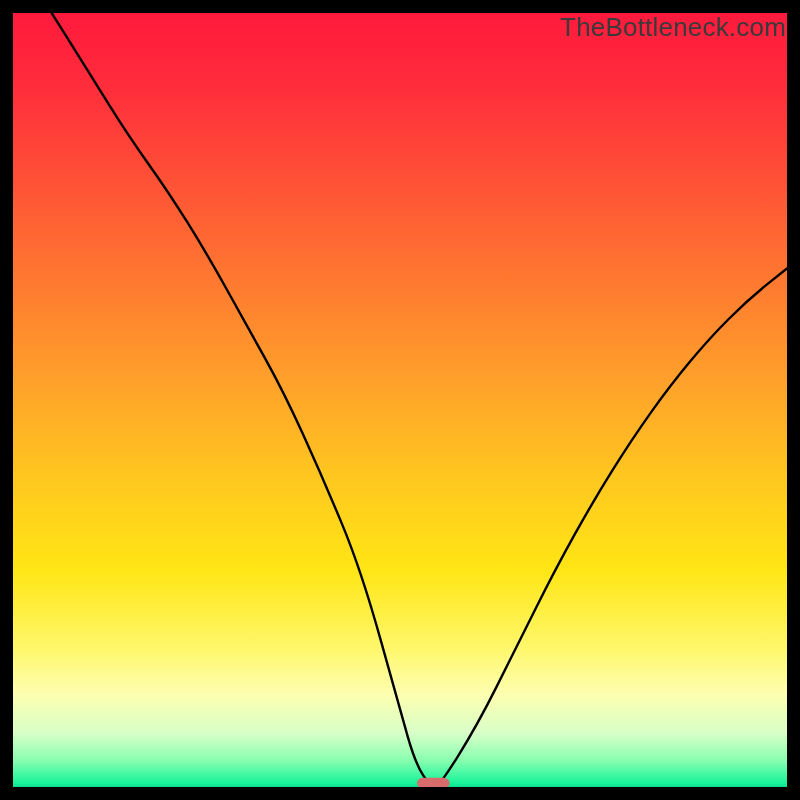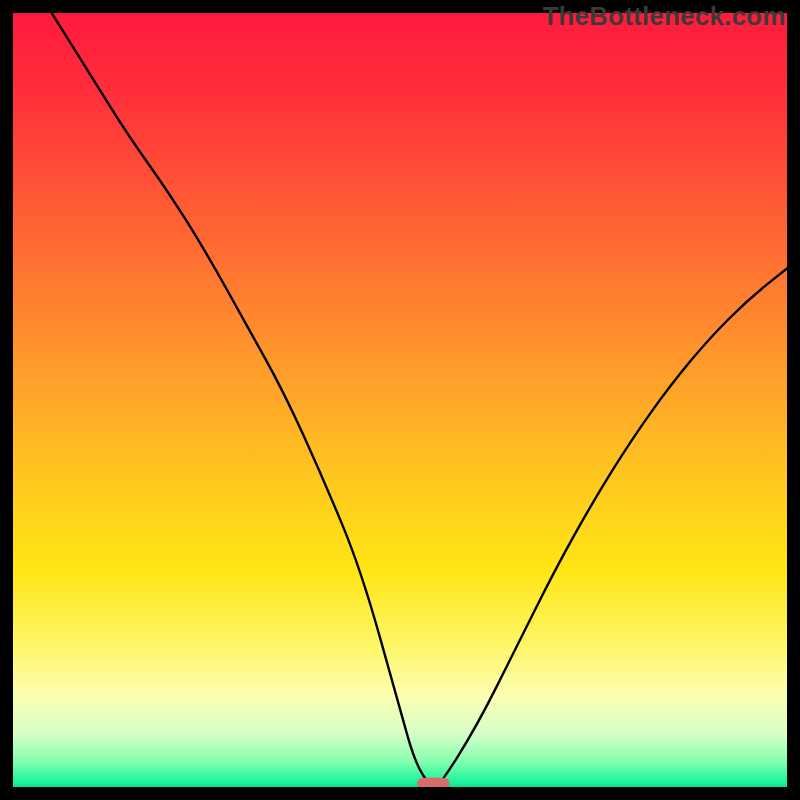--- a/index.html
+++ b/index.html
@@ -20,25 +20,25 @@
   .plot {
     position: absolute;
     left: 13px;
     top: 13px;
     width: 774px;
     height: 774px;
     overflow: hidden;
   }
   .watermark {
     position: absolute;
-    top: 1px;
+    top: 12px;
     right: 14px;
     color: #3a3a3a;
     font-size: 26px;
-    font-weight: 700;
+    font-weight: 400;
     letter-spacing: 0.2px;
     z-index: 5;
     pointer-events: none;
   }
   svg { display: block; }
 </style>
 </head>
 <body>
 
 <div class="frame">

